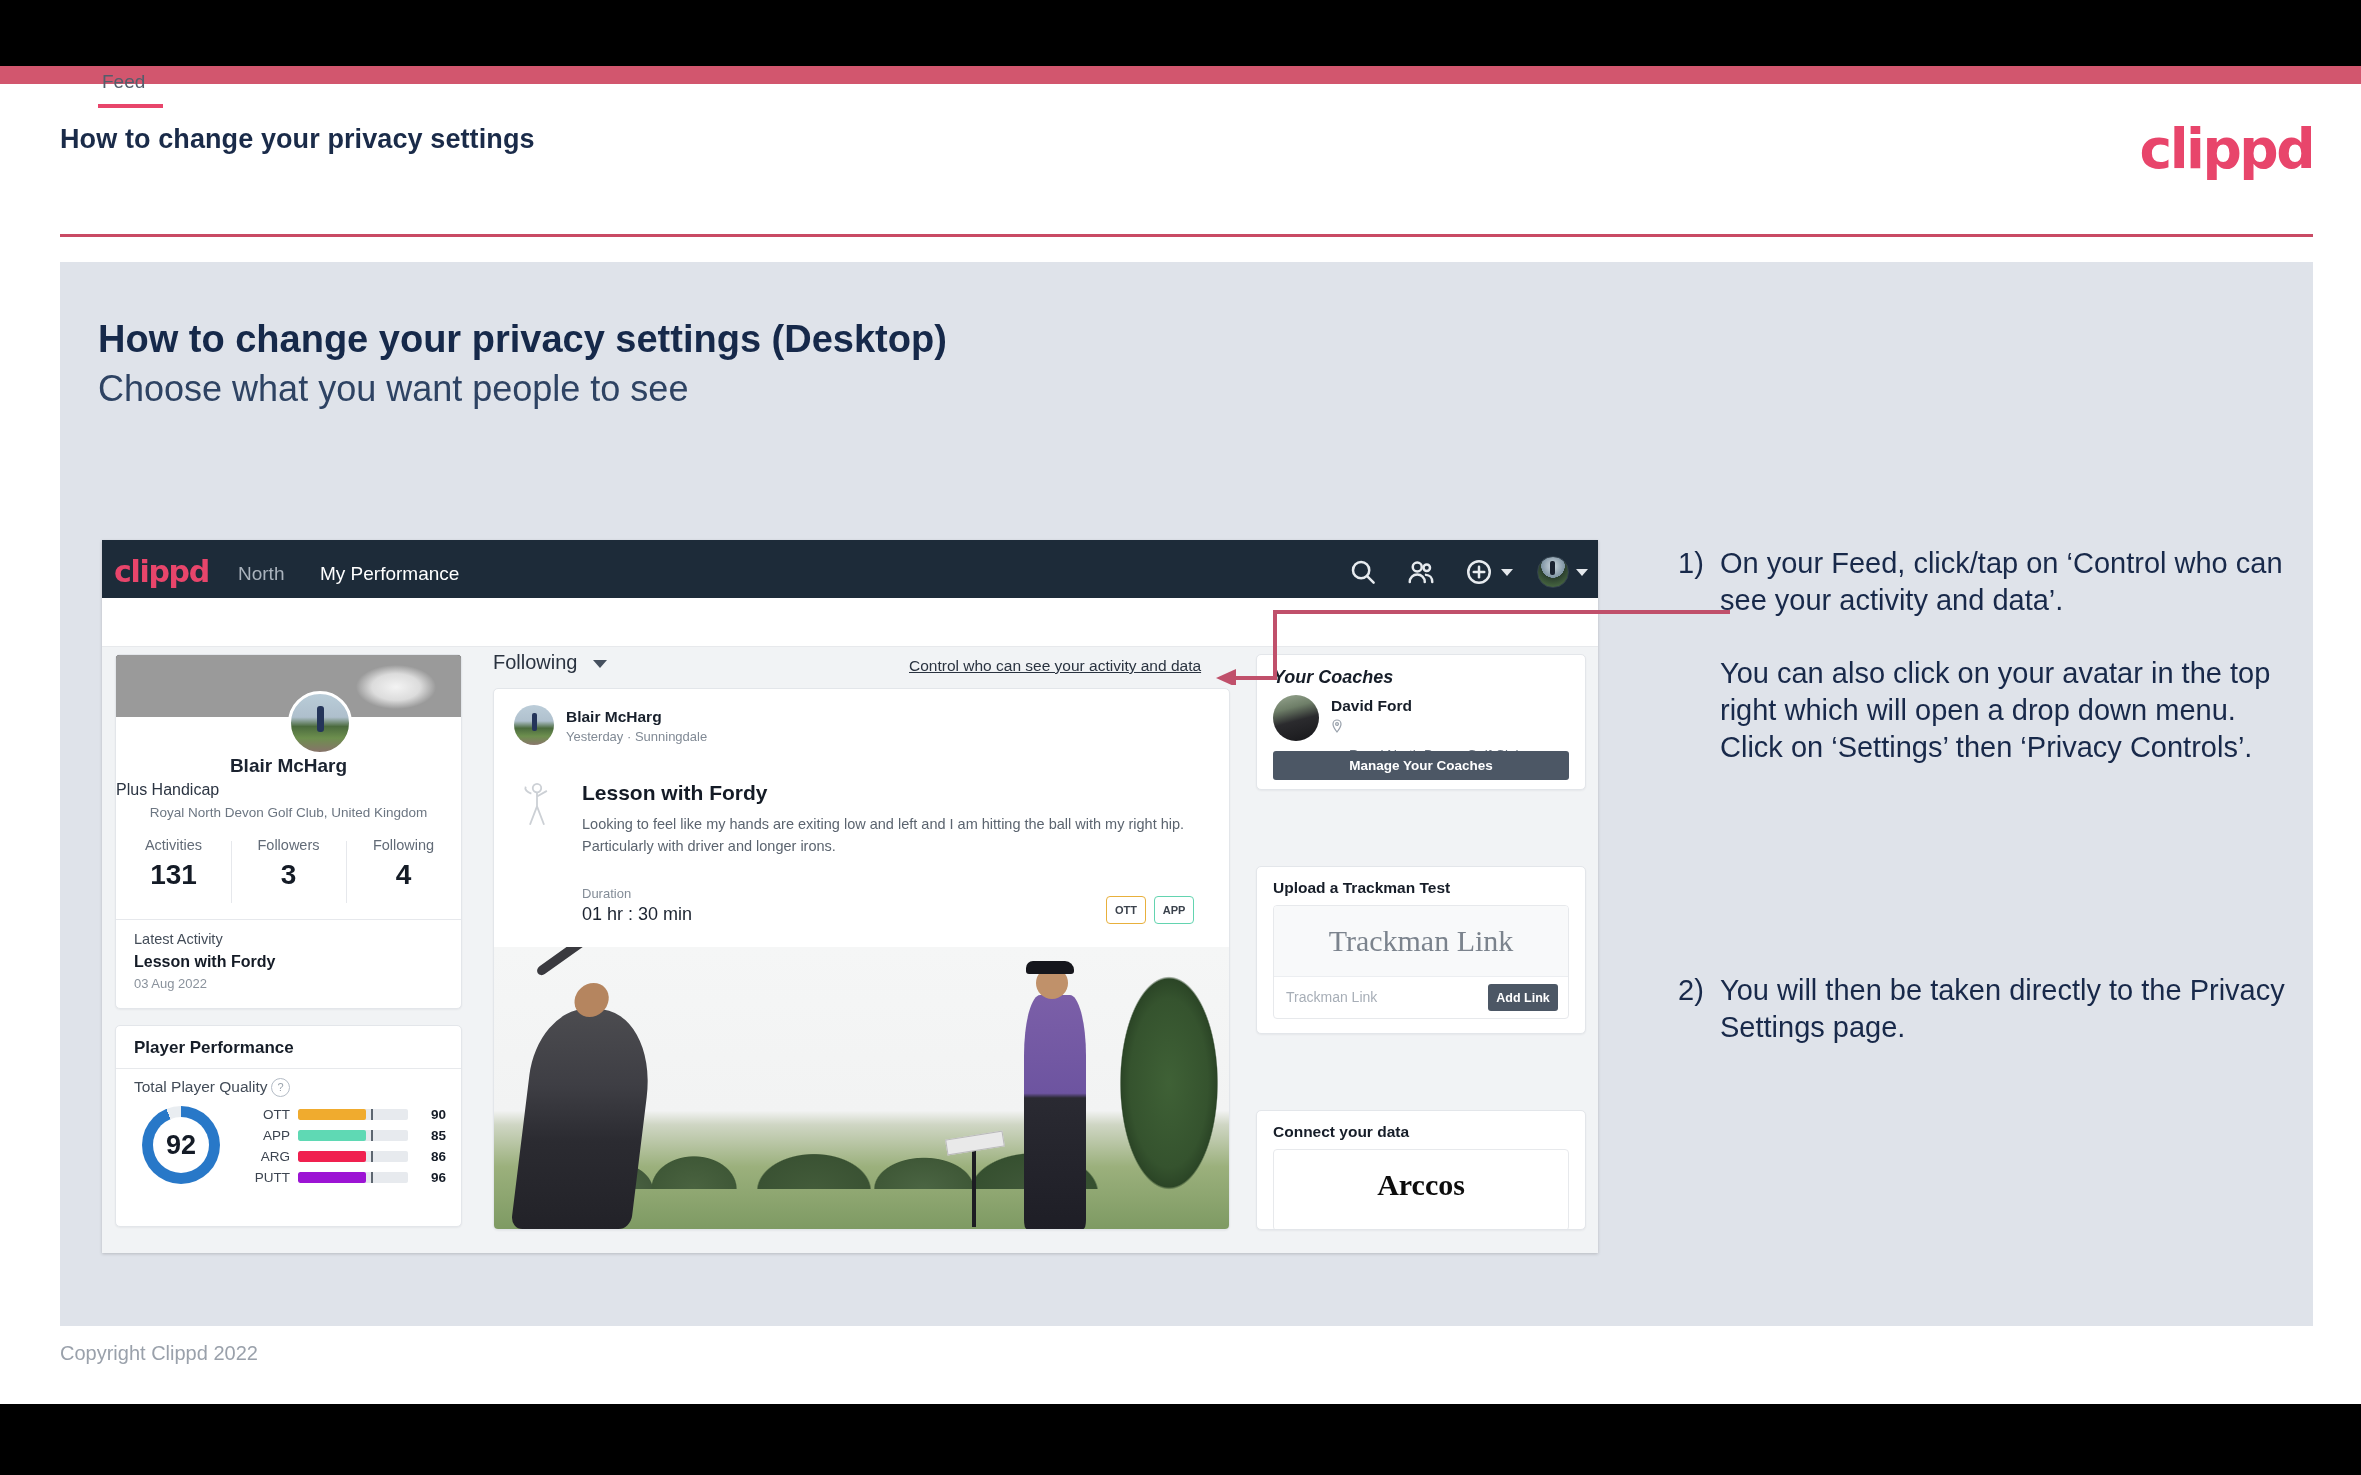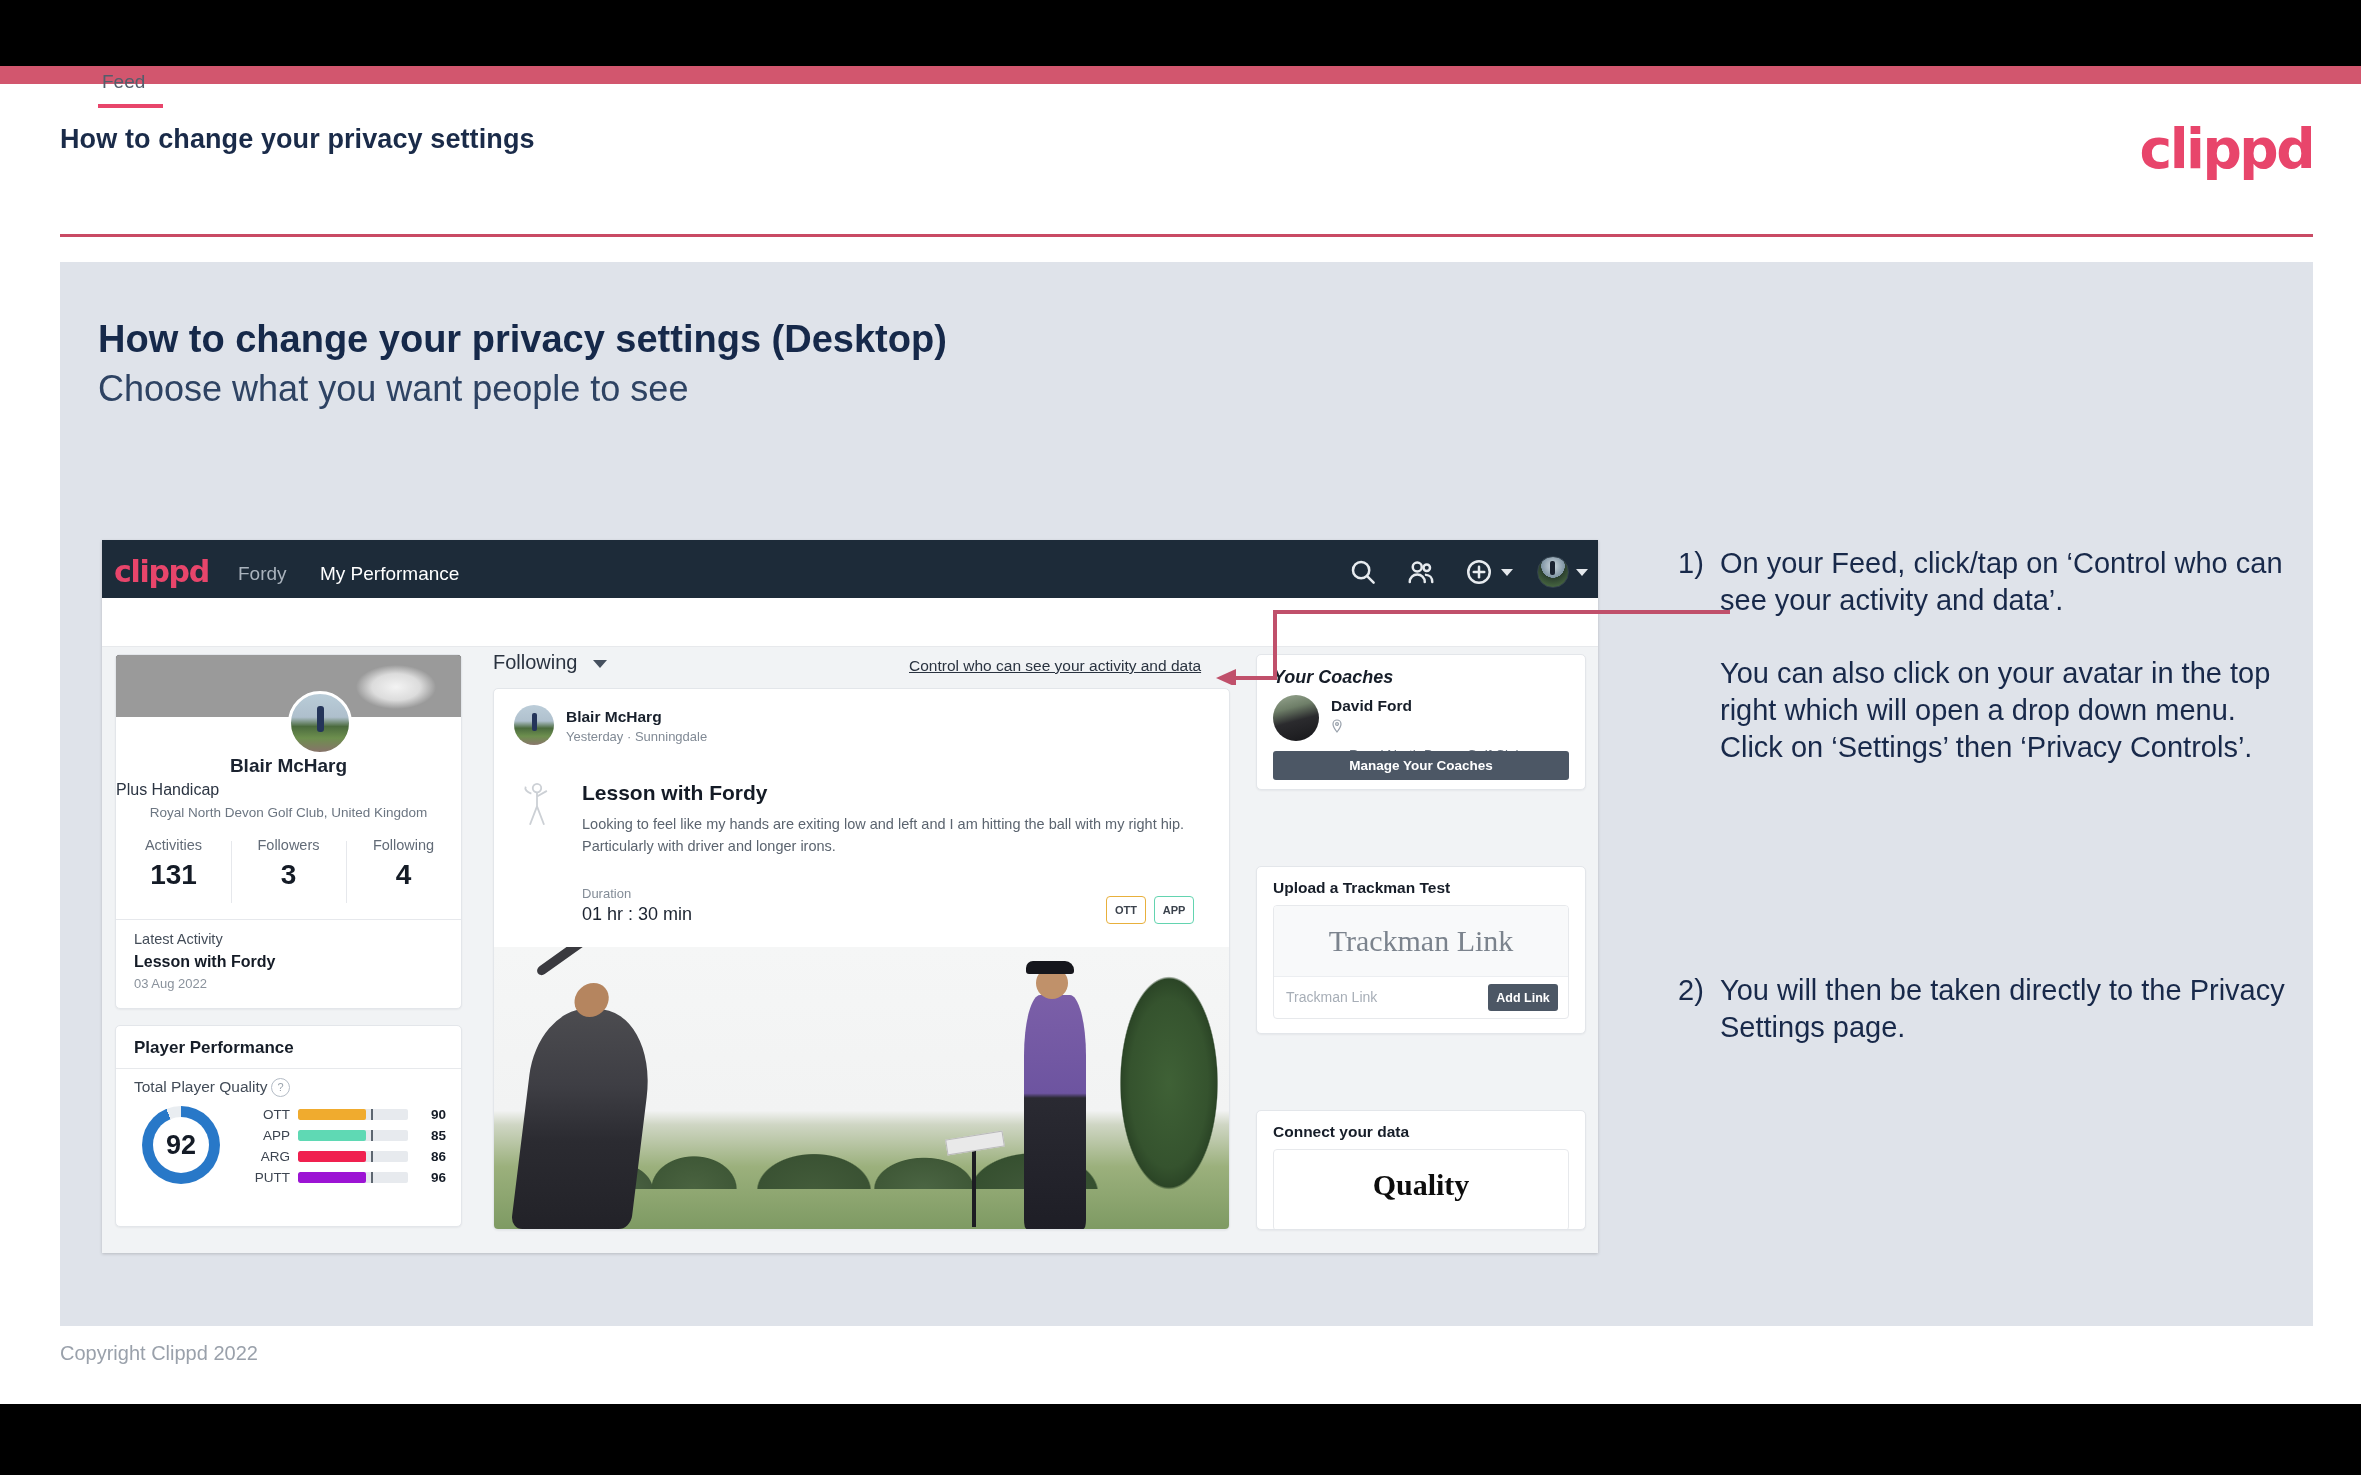--- a/index.html
+++ b/index.html
@@ -193,21 +193,21 @@
   <div class="title-main">How to change your privacy settings (Desktop)</div>
   <div class="title-sub">Choose what you want people to see</div>
 
   <div class="app">
     <div class="app-topbar"></div>
     <div class="tabstrip"></div>
     <div class="app-body"></div>
   </div>
 
   <div class="app-logo">clippd</div>
-  <div class="nav-link nav-home">Fordy</div>
+  <div class="nav-link nav-home">North</div>
   <div class="nav-link nav-perf">My Performance</div>
 
   <div class="nav-icons" style="left:1348px;">
     <span class="nicon">
       <svg width="30" height="30" viewBox="0 0 24 24" fill="none" stroke="#e7ebef" stroke-width="2">
         <circle cx="10.5" cy="10.5" r="6.5"></circle>
           <line x1="15.3" y1="15.3" x2="20.5" y2="20.5" stroke-linecap="round"></line>
       </svg>
     </span>
     <span class="nicon" style="margin-left:28px;">
@@ -358,21 +358,21 @@
       <div class="track-row">
         <div class="track-ph">Trackman Link</div>
         <div class="track-btn">Add Link</div>
       </div>
     </div>
   </div>
 
   <div class="card arccos-card">
     <div class="arccos-head">Connect your data</div>
     <div class="arccos-inner">
-      <div class="arccos-logo">Quality</div>
+      <div class="arccos-logo">Arccos</div>
     </div>
   </div>
 
   <svg class="callout" viewBox="0 0 520 80">
     <path d="M520 7 L65 7 L65 73 L24 73" stroke="#c0506b" stroke-width="4" fill="none"></path>
     <path d="M6 73 L26 64 L26 82 Z" fill="#c0506b"></path>
   </svg>
 
   <div class="instr">
     <div class="ins-row">

